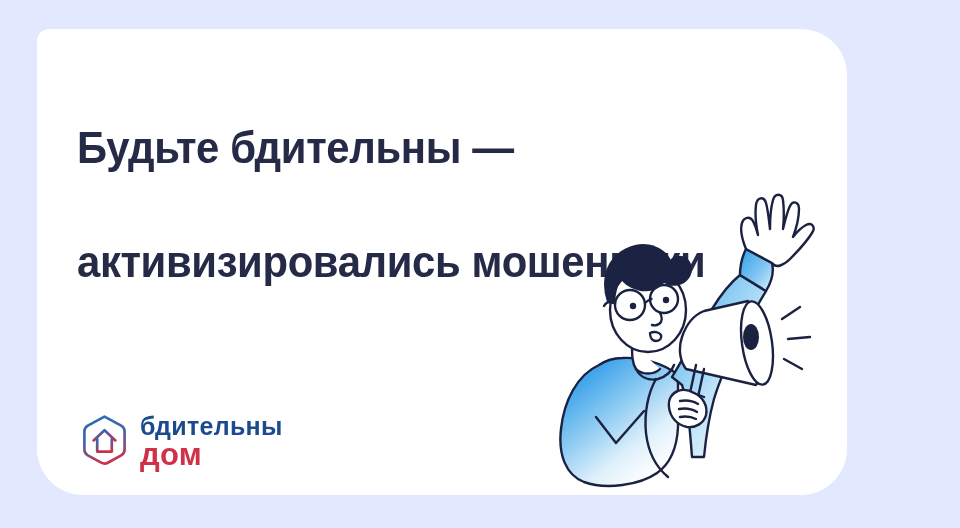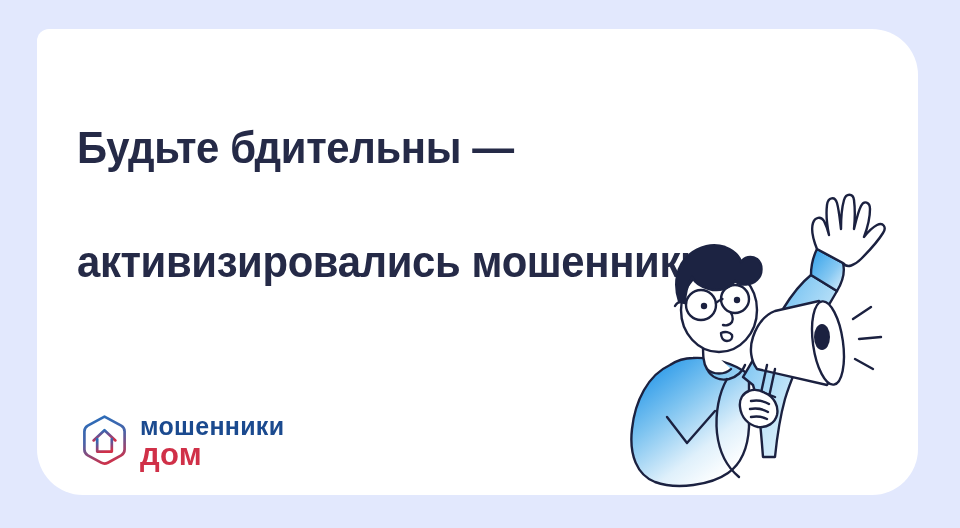--- a/index.html
+++ b/index.html
@@ -20,21 +20,21 @@
     width: 960px;
     height: 528px;
     background: #e2e8fd;
   }
 
   
   .card {
     position: absolute;
     left: 37px;
     top: 29px;
-    width: 881px;
+    width: 810px;
     height: 466px;
     background: #ffffff;
     border-radius: 12px 46px 46px 46px;
     overflow: hidden;
   }
 
   
   .headline {
     position: absolute;
     left: 40px;
@@ -138,21 +138,21 @@
           <path d="M24.5 2.6 L41.2 11.6 C43.3 12.8 44.6 15.0 44.6 17.4 L44.6 35.6
                    C44.6 38.0 43.3 40.2 41.2 41.4 L27.8 48.7
                    C25.7 49.9 23.3 49.9 21.2 48.7 L7.8 41.4
                    C5.7 40.2 4.4 38.0 4.4 35.6 L4.4 17.4
                    C4.4 15.0 5.7 12.8 7.8 11.6 Z" fill="none" stroke="url(#hexGrad)" stroke-width="2.7" stroke-linejoin="round"></path>
           <path d="M13.6 26.4 L24.5 16.2 L35.4 26.4" fill="none" stroke="url(#houseGrad)" stroke-width="2.7" stroke-linecap="round" stroke-linejoin="round"></path>
           <path d="M17.2 25.0 L17.2 37.6 L31.8 37.6 L31.8 25.0" fill="none" stroke="url(#houseGrad)" stroke-width="2.7" stroke-linecap="round" stroke-linejoin="round"></path>
         </svg>
       </span>
       <span class="logo-wordmark">
-        <span class="logo-word-top">мошенники</span>
+        <span class="logo-word-top">бдительны</span>
         <span class="logo-word-bottom">дом</span>
       </span>
     </div>
 
     <div class="illustration">
       <svg viewBox="0 0 285 310" xmlns="http://www.w3.org/2000/svg">
         <defs>
           <linearGradient id="shirtGrad" x1="0.1" y1="0.05" x2="0.75" y2="0.95">
             <stop offset="0%" stop-color="#1e93e8"></stop>
             <stop offset="38%" stop-color="#7cc3f0"></stop>

